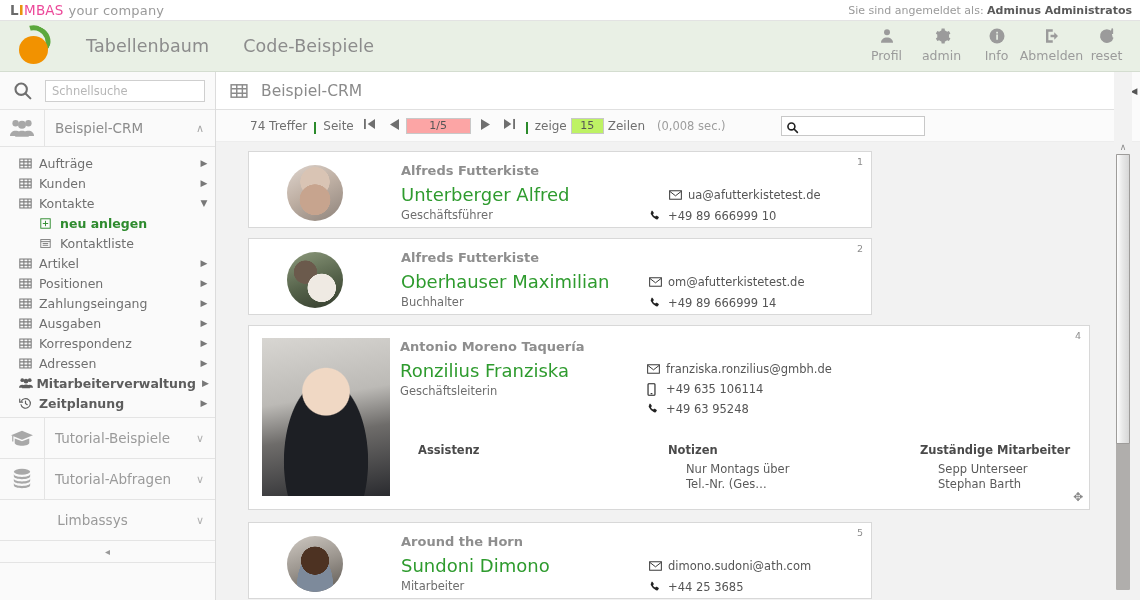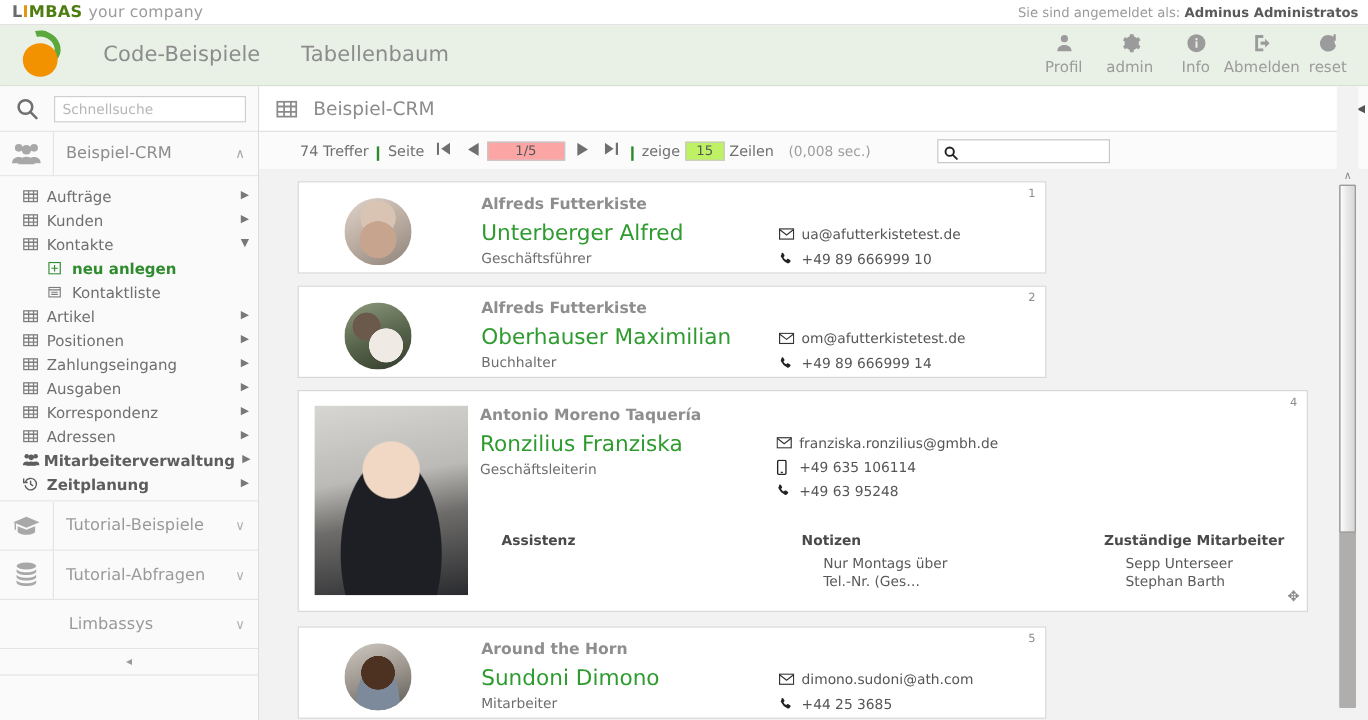--- a/index.html
+++ b/index.html
@@ -16,21 +16,21 @@
   .app { position: relative; width: 1140px; height: 600px; overflow: hidden; background:#fff; }
 
   
   .topstrip {
     position: absolute; left:0; top:0; width:1140px; height:21px;
     background:#ffffff; border-bottom:1px solid #e3e3e3;
   }
   .brand { position:absolute; left:10px; top:2px; font-size:13.5px; letter-spacing:.2px; }
   .brand .b-l { color:#6b6b6b; font-weight:bold; }
   .brand .b-i { color:#e8940f; font-weight:bold; }
-  .brand .b-mbas { color:#4d7c0f; font-weight:bold; }
+  .brand .b-mbas { color:#ec4899; font-weight:normal; }
   .brand .b-co { color:#9a9a9a; font-weight:normal; margin-left:5px; font-size:13px;}
   .loginfo {
     position:absolute; right:8px; top:4px; font-size:11px; color:#9a9a9a;
     white-space:nowrap;
   }
   .loginfo b { color:#5a5a5a; font-weight:bold; }
 
   
   .header {
     position:absolute; left:0; top:21px; width:1140px; height:51px;
@@ -250,22 +250,22 @@
   </div>
 
   <div class="header">
     <div class="logo-cell">
       <div class="logo">
         <div class="leaf"></div>
         <div class="fruit"></div>
       </div>
     </div>
     <div class="tabs">
+      <div class="tab">Tabellenbaum</div>
       <div class="tab">Code-Beispiele</div>
-      <div class="tab">Tabellenbaum</div>
     </div>
     <div class="usertools">
       <div class="utool">
         <span class="ic">
           <svg width="18" height="18" viewBox="0 0 24 24">
               <circle cx="12" cy="7" r="4"></circle>
               <path d="M4 21c0-4.4 3.6-7 8-7s8 2.6 8 7z"></path>
             </svg>
         </span>
         <span class="lbl">Profil</span>
@@ -571,21 +571,21 @@
     <div class="cardscroll">
 
       <div class="card" style="left:32px; top:9px; width:624px; height:77px;">
         <span class="recnum">1</span>
         <div class="avatar-circle">
             <div class="face f1"></div>
           </div>
         <span class="c-company" style="left:152px; top:11px;">Alfreds Futterkiste</span>
         <span class="c-name" style="left:152px; top:32px;">Unterberger Alfred</span>
         <span class="c-role" style="left:152px; top:56px;">Geschäftsführer</span>
-        <span class="c-contact" style="left:400px; top:36px;">
+        <span class="c-contact" style="left:420px; top:36px;">
           <span class="cic">
             <svg width="13" height="10" viewBox="0 0 16 12" fill="none" stroke="#333" stroke-width="1.2">
                 <rect x="0.8" y="0.8" width="14.4" height="10.4"></rect>
                 <path d="M0.8 1.4L8 7 15.2 1.4"></path>
               </svg>
             </span>
           <span>ua@afutterkistetest.de</span>
         </span>
         <span class="c-contact" style="left:400px; top:57px;">
           <span class="cic">

